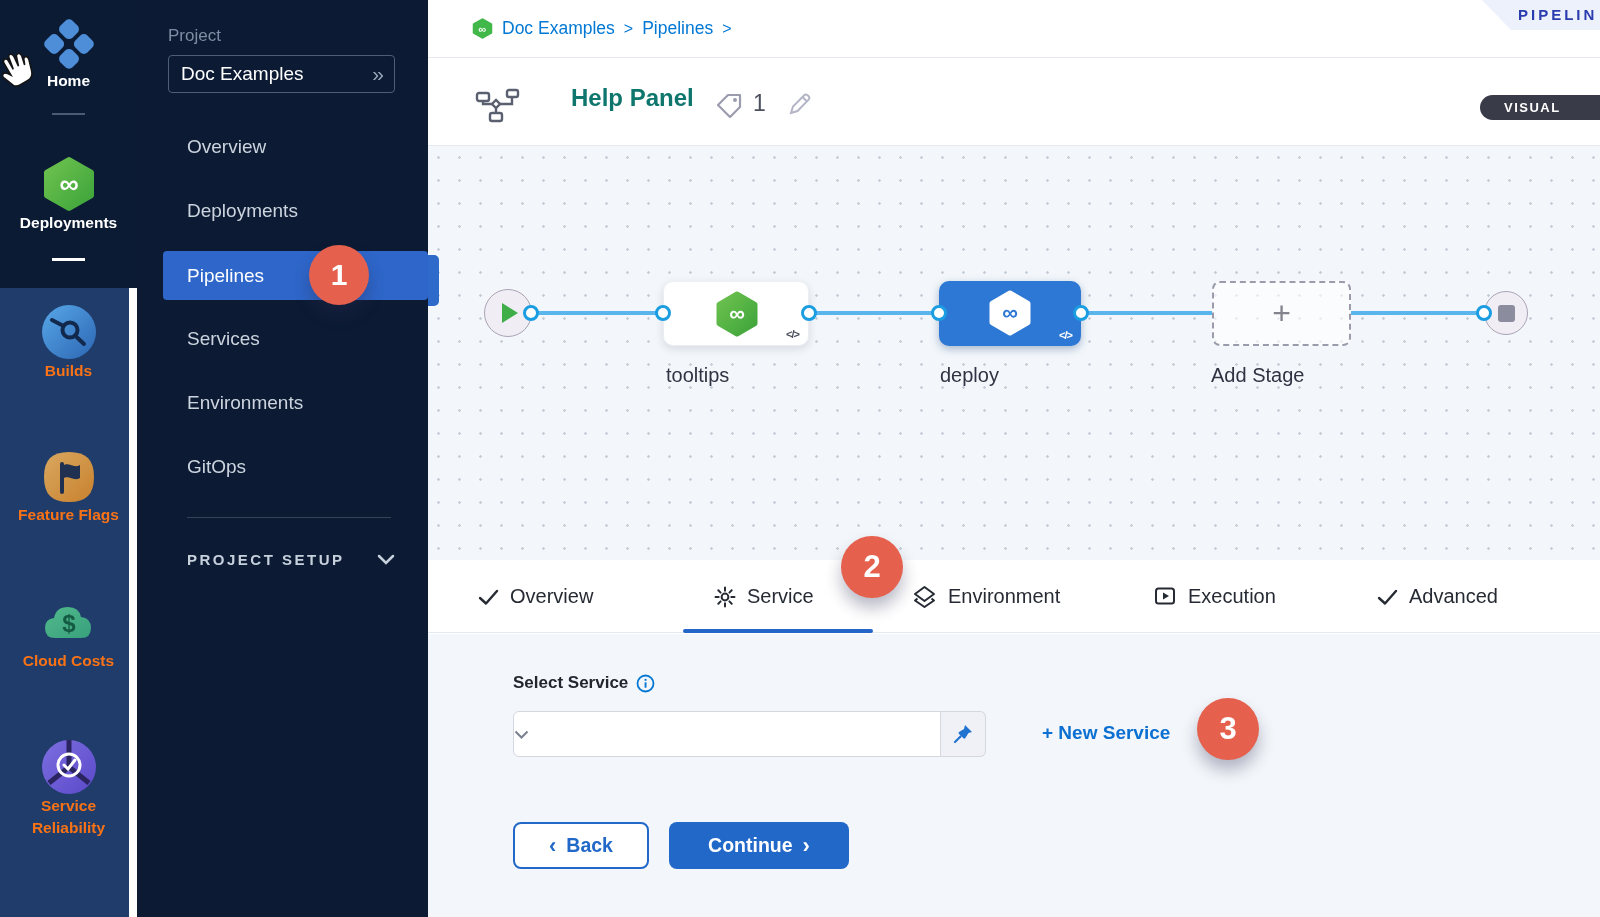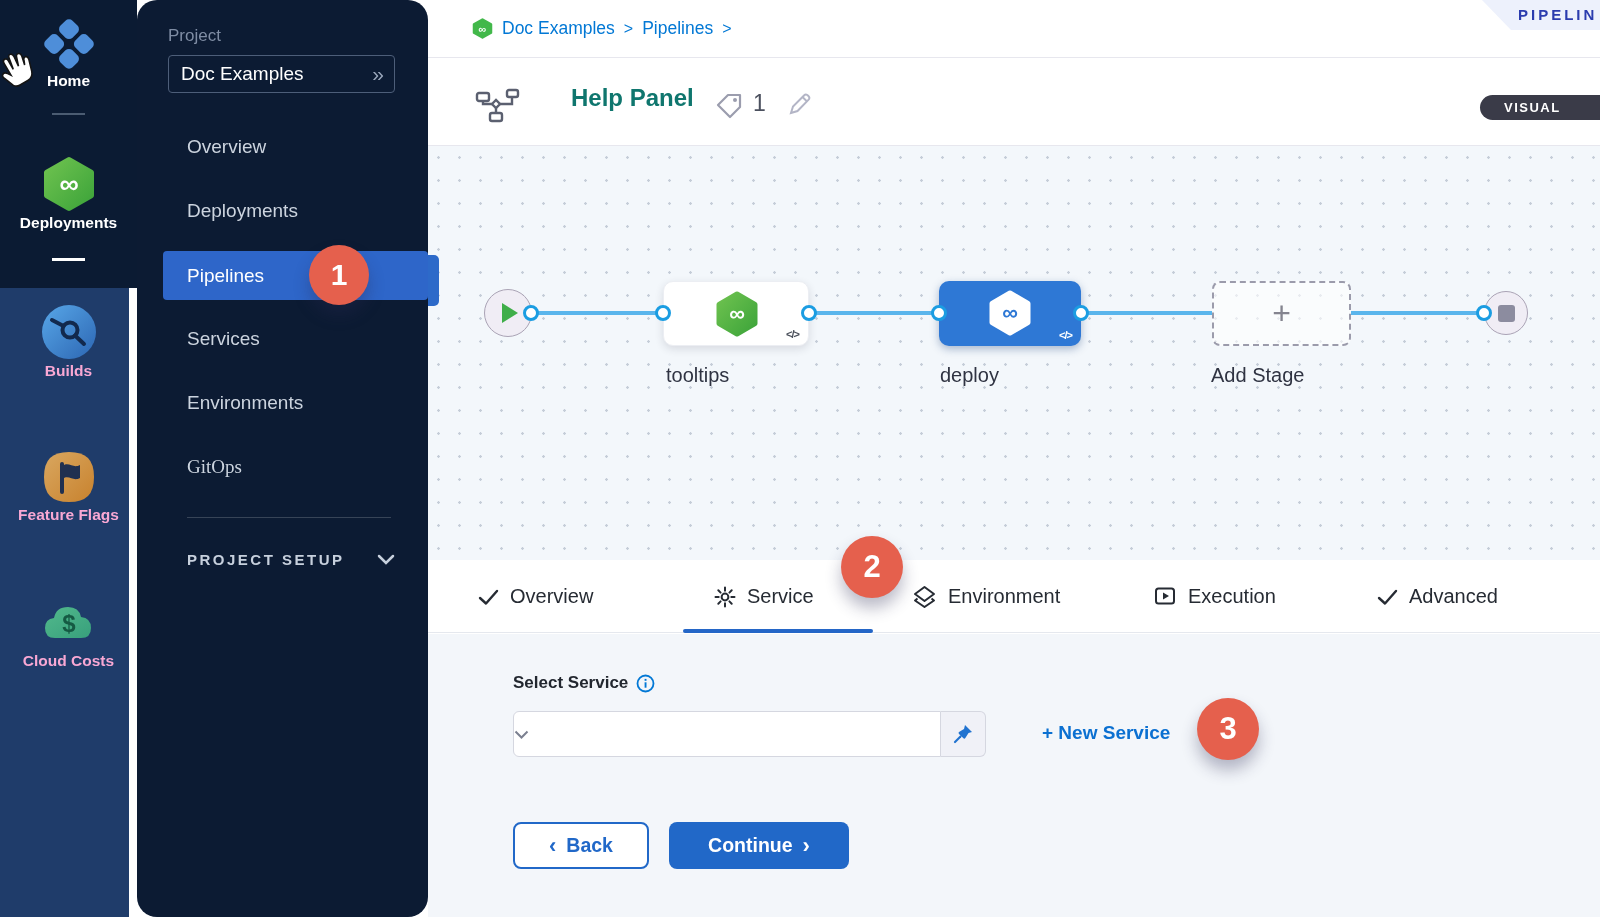--- a/index.html
+++ b/index.html
@@ -4,27 +4,27 @@
 <style>
   html,body{margin:0;padding:0;overflow:hidden;}
   body{width:1600px;height:917px;position:relative;background:#fff;
        font-family:"Liberation Sans",sans-serif;-webkit-font-smoothing:antialiased;}
   .abs{position:absolute;}
 
   
   .rail{position:absolute;left:0;top:0;width:129px;height:917px;background:#1f3c6a;}
   .rail-top{position:absolute;left:0;top:0;width:137px;height:288px;background:#0b1b33;}
   .rail-item{position:absolute;left:0;width:137px;text-align:center;cursor:pointer;}
-  .rail-label{color:#f9a8d4;font-size:15.5px;font-weight:bold;line-height:22px;}
+  .rail-label{color:#f97316;font-size:15.5px;font-weight:bold;line-height:22px;}
   .rail-label.bright{color:#ffffff;}
   .rail-underline{position:absolute;left:52px;width:33px;height:2px;background:#4b5c72;}
   .rail-underline.white{background:#ffffff;height:3px;}
 
   
-  .sidebar{position:absolute;left:137px;top:0;width:291px;height:917px;background:#0c1b33;border-radius:20px;}
+  .sidebar{position:absolute;left:137px;top:0;width:291px;height:917px;background:#0c1b33;}
   .proj-label{position:absolute;left:31px;top:26px;color:#7f8da4;font-size:17px;}
   .proj-select{position:absolute;left:31px;top:55px;width:227px;height:38px;border:1px solid #4d5e79;
                border-radius:4px;box-sizing:border-box;display:flex;align-items:center;cursor:pointer;}
   .proj-name{color:#fff;font-size:19px;padding-left:12px;flex:1;}
   .proj-chevrons{color:#9aa7bb;font-size:21px;padding-right:12px;letter-spacing:-2px;}
   .menu-item{position:absolute;left:50px;height:26px;line-height:26px;color:#ccd4df;font-size:19px;cursor:pointer;}
   .menu-active-row{position:absolute;left:26px;top:251px;width:265px;height:49px;background:#2e66c9;
                    border-radius:4px;cursor:pointer;}
   .menu-active-row .menu-active-label{color:#fff;font-size:19px;line-height:49px;padding-left:24px;}
   .side-divider{position:absolute;left:50px;top:517px;width:204px;height:1px;background:rgba(255,255,255,.18);}
@@ -181,37 +181,54 @@
         <stop offset="0" stop-color="#52b98c"></stop>
             <stop offset="1" stop-color="#38a07c"></stop>
           </linearGradient>
         </defs>
       <path d="M14 44 q-10 0 -10-10 q0-9 9-10 q2-11 14-11 q11 0 13 10 q10 1 10 11 q0 10 -10 10 z" fill="url(#gTeal)"></path>
       <text x="28" y="38" font-size="24" font-weight="bold" text-anchor="middle" fill="#155a43">$</text>
     </svg>
     <div class="rail-label">Cloud Costs</div>
   </div>
 
+  <div class="rail-item" style="top:739px;">
+    <svg width="56" height="56" style="margin:0 auto;">
+      <defs>
+          <linearGradient id="gPur" x1="0" y1="0" x2="1" y2="1">
+        <stop offset="0" stop-color="#7d6ee0"></stop>
+            <stop offset="1" stop-color="#5b49c9"></stop>
+          </linearGradient>
+        </defs>
+      <circle cx="28" cy="28" r="27" fill="url(#gPur)"></circle>
+      <line x1="28" y1="28" x2="8" y2="44" stroke="#2a2560" stroke-width="5"></line>
+      <line x1="28" y1="28" x2="48" y2="44" stroke="#2a2560" stroke-width="5"></line>
+      <line x1="28" y1="28" x2="28" y2="1" stroke="#2a2560" stroke-width="5"></line>
+      <circle cx="28" cy="26" r="11" fill="none" stroke="#fff" stroke-width="3"></circle>
+      <polyline points="23,26 27,30 34,21" fill="none" stroke="#fff" stroke-width="3" stroke-linecap="round"></polyline>
+    </svg>
+    <div class="rail-label" style="width:120px;margin:0 auto;">Service Reliability</div>
+  </div>
 </div>
 
 <div class="sidebar">
   <div class="proj-label">Project</div>
   <div class="proj-select">
     <span class="proj-name">Doc Examples</span>
     <span class="proj-chevrons">»</span>
   </div>
 
   <div class="menu-item" style="top:134px;">Overview</div>
   <div class="menu-item" style="top:198px;">Deployments</div>
   <div class="menu-active-row">
     <div class="menu-active-label">Pipelines</div>
   </div>
   <div class="menu-item" style="top:326px;">Services</div>
   <div class="menu-item" style="top:390px;">Environments</div>
-  <div class="menu-item" style="top:454px;font-family:Liberation Serif, serif;">GitOps</div>
+  <div class="menu-item" style="top:454px;">GitOps</div>
 
   <div class="side-divider"></div>
   <div class="setup-row">
     <span class="setup-label">PROJECT SETUP</span>
     <svg width="18" height="11">
       <polyline points="2,2 9,9 16,2" fill="none" stroke="#c7d0dd" stroke-width="2.5" stroke-linecap="round"></polyline>
     </svg>
   </div>
 </div>
 

